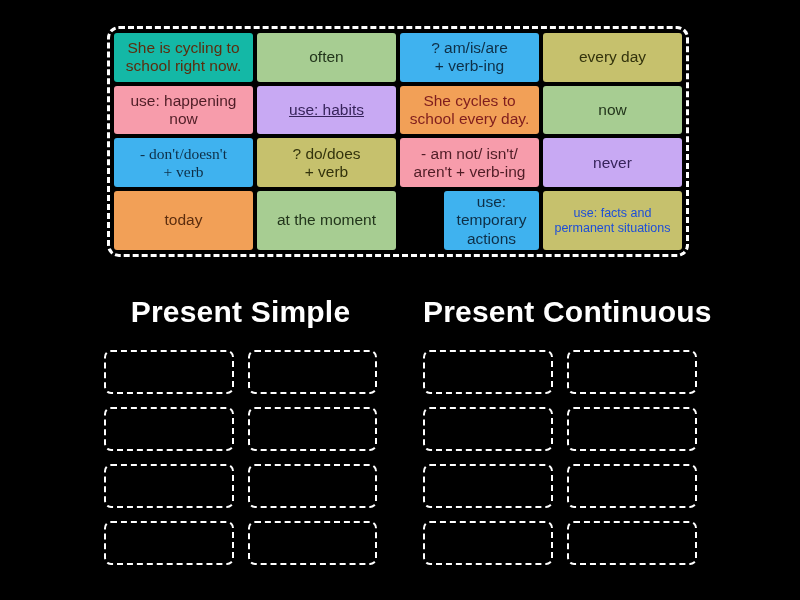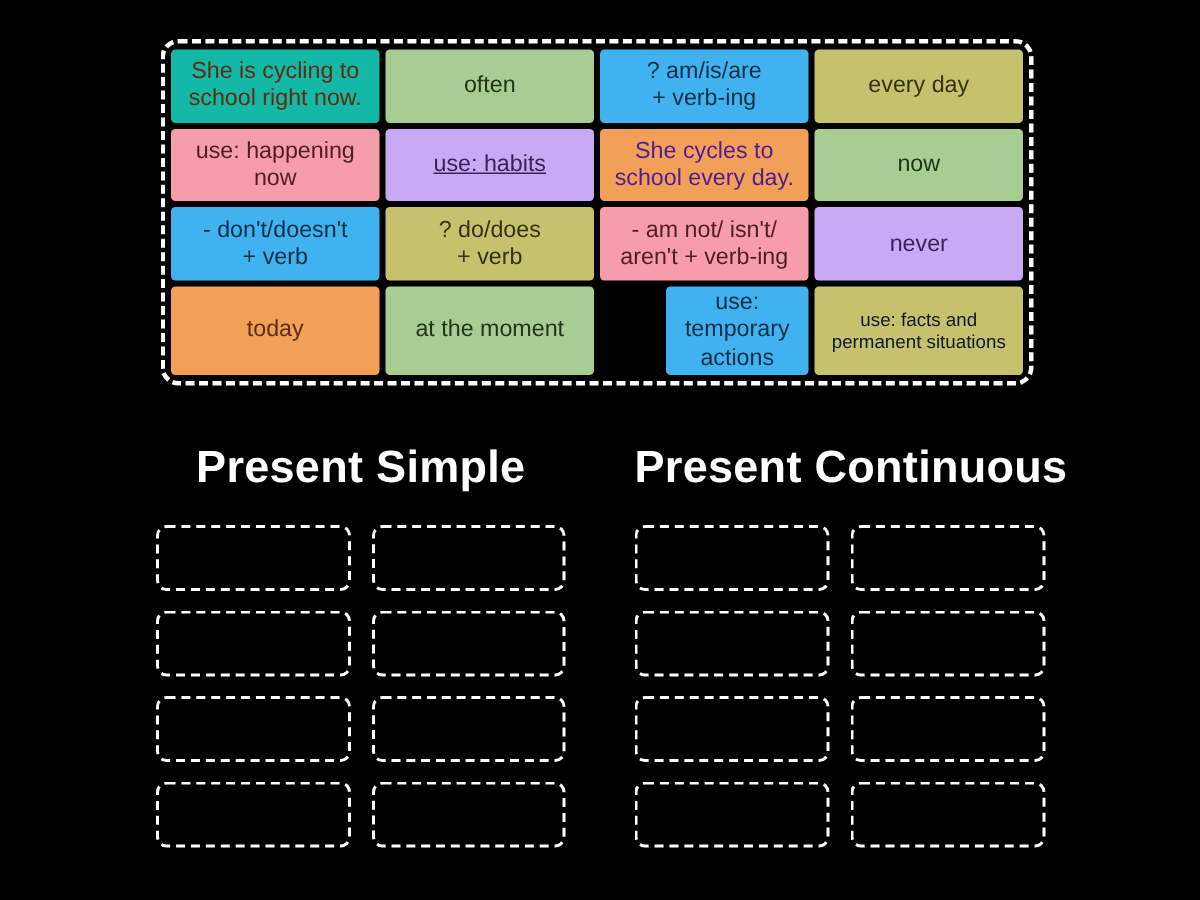--- a/index.html
+++ b/index.html
@@ -108,29 +108,29 @@
   </div>
 
   <div class="tile" style="background: rgb(247, 156, 171); color: rgb(79, 29, 38);">
     <span class="tile-label">use: happening now</span>
   </div>
 
   <div class="tile" style="background: rgb(200, 169, 243); color: rgb(55, 36, 91); text-decoration: underline;">
     <span class="tile-label">use: habits</span>
   </div>
 
-  <div class="tile" style="background: rgb(242, 160, 87); color: #4c1d95;">
+  <div class="tile" style="background: rgb(242, 160, 87); color: #7f1d1d;">
     <span class="tile-label">She cycles to school every day.</span>
   </div>
 
   <div class="tile" style="background: rgb(167, 205, 146); color: rgb(34, 53, 27);">
     <span class="tile-label">now</span>
   </div>
 
-  <div class="tile" style="background: rgb(63, 178, 239); color: rgb(14, 47, 71);">
+  <div class="tile" style="background: rgb(63, 178, 239); color: rgb(14, 47, 71); font-family: Liberation Serif, serif;">
     <span class="tile-label">- don't/doesn't
 + verb</span>
   </div>
 
   <div class="tile" style="background: rgb(198, 193, 109); color: rgb(51, 51, 12);">
     <span class="tile-label">? do/does
 + verb</span>
   </div>
 
   <div class="tile" style="background: rgb(247, 156, 171); color: rgb(79, 29, 38);">
@@ -146,21 +146,21 @@
   </div>
 
   <div class="tile" style="background: rgb(167, 205, 146); color: rgb(34, 53, 27);">
     <span class="tile-label">at the moment</span>
   </div>
 
   <div class="tile" style="background: rgb(63, 178, 239); color: rgb(14, 47, 71); margin-left: 44px;">
     <span class="tile-label">use: temporary actions</span>
   </div>
 
-  <div class="tile small" style="background: rgb(198, 193, 109); color: #0f172a;">
+  <div class="tile small" style="background: rgb(198, 193, 109); color: #1d4ed8;">
     <span class="tile-label">use: facts and permanent situations</span>
   </div>
 </div>
 
   <div class="group right">
     <div class="group-title">Present Continuous</div>
     <div class="slot-grid">
   <div class="slot"></div>
 
   <div class="slot"></div>

